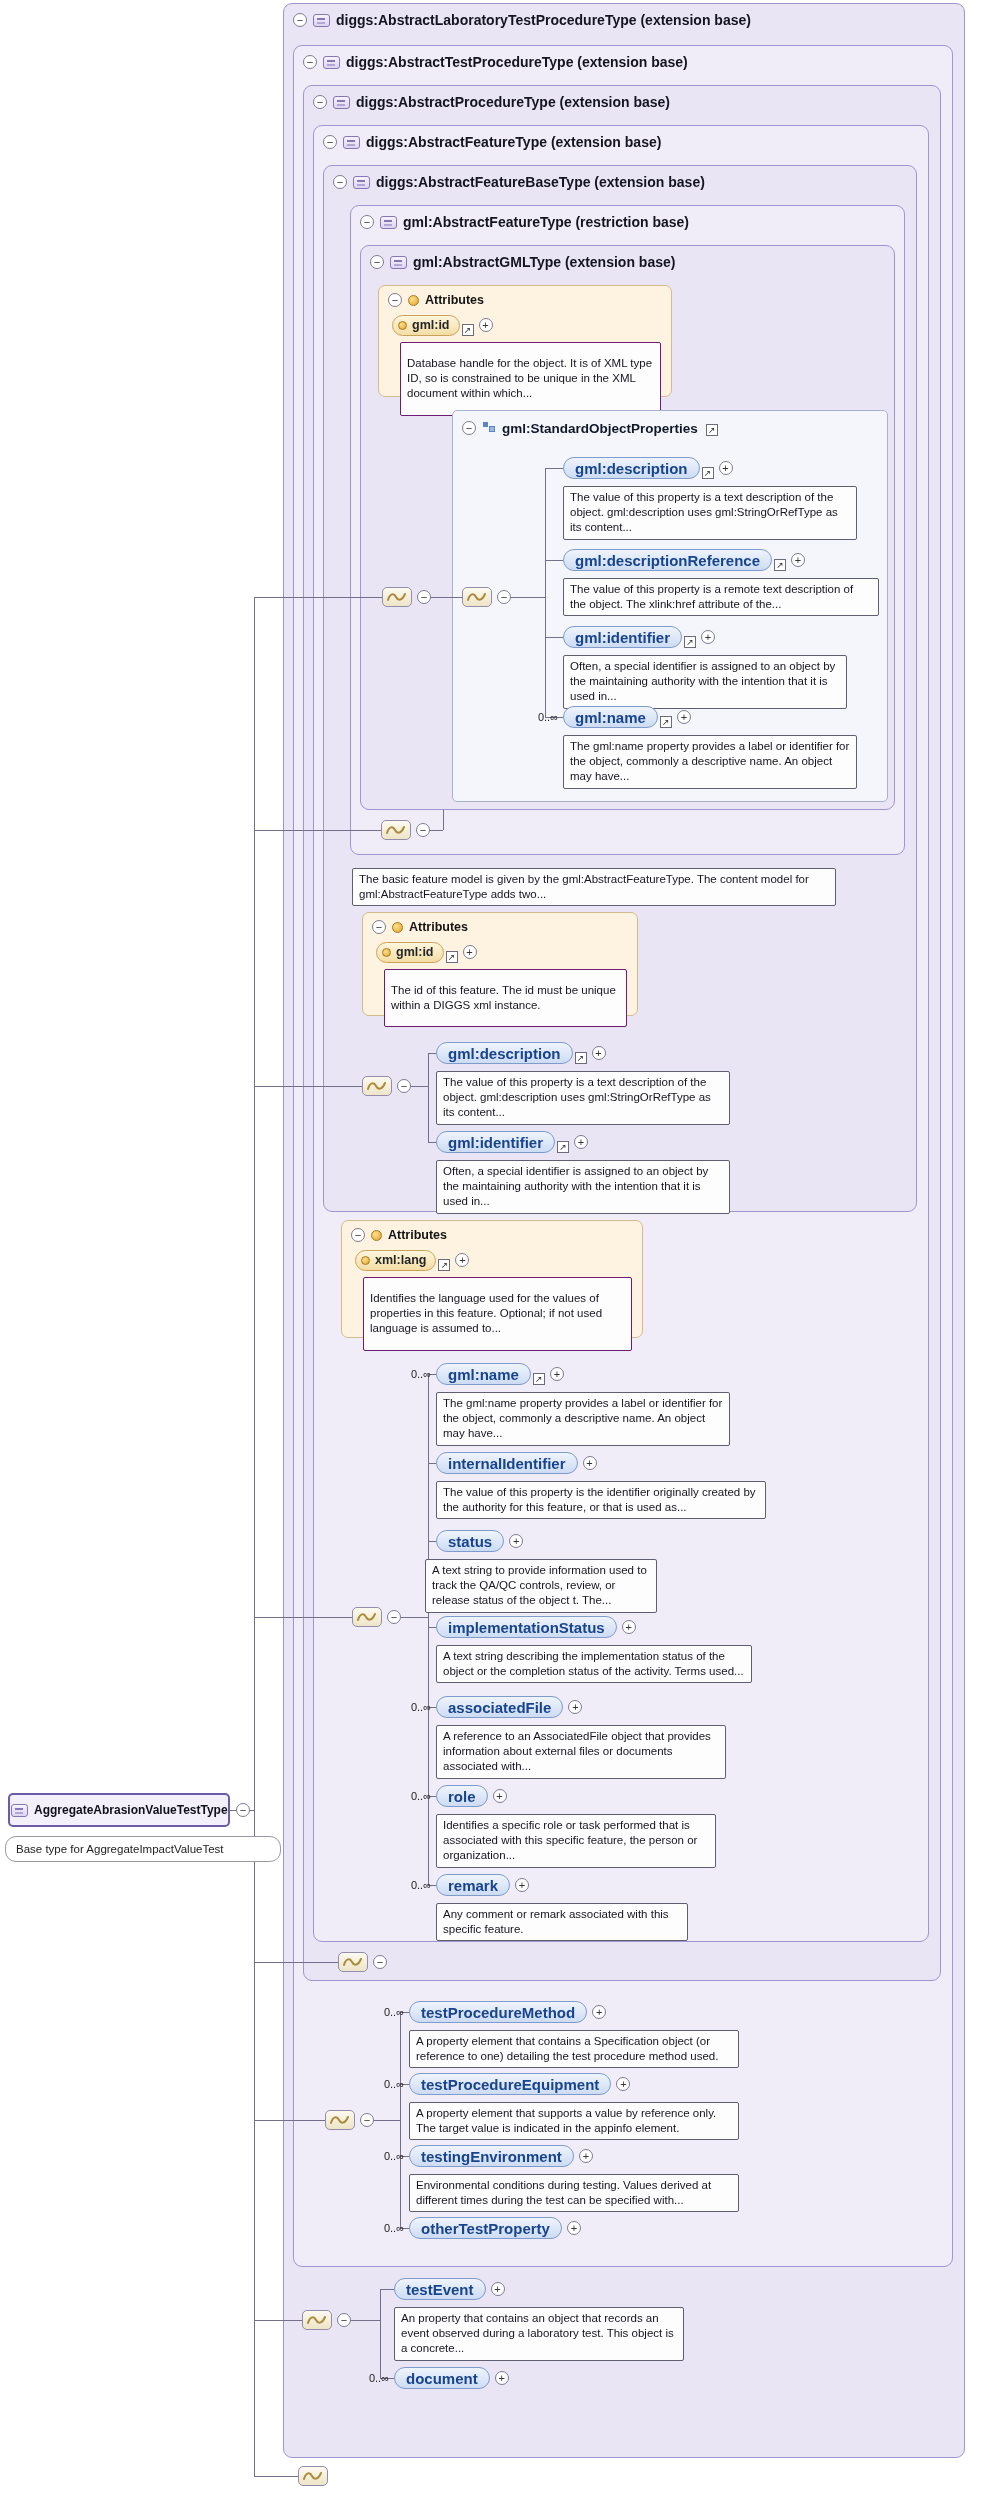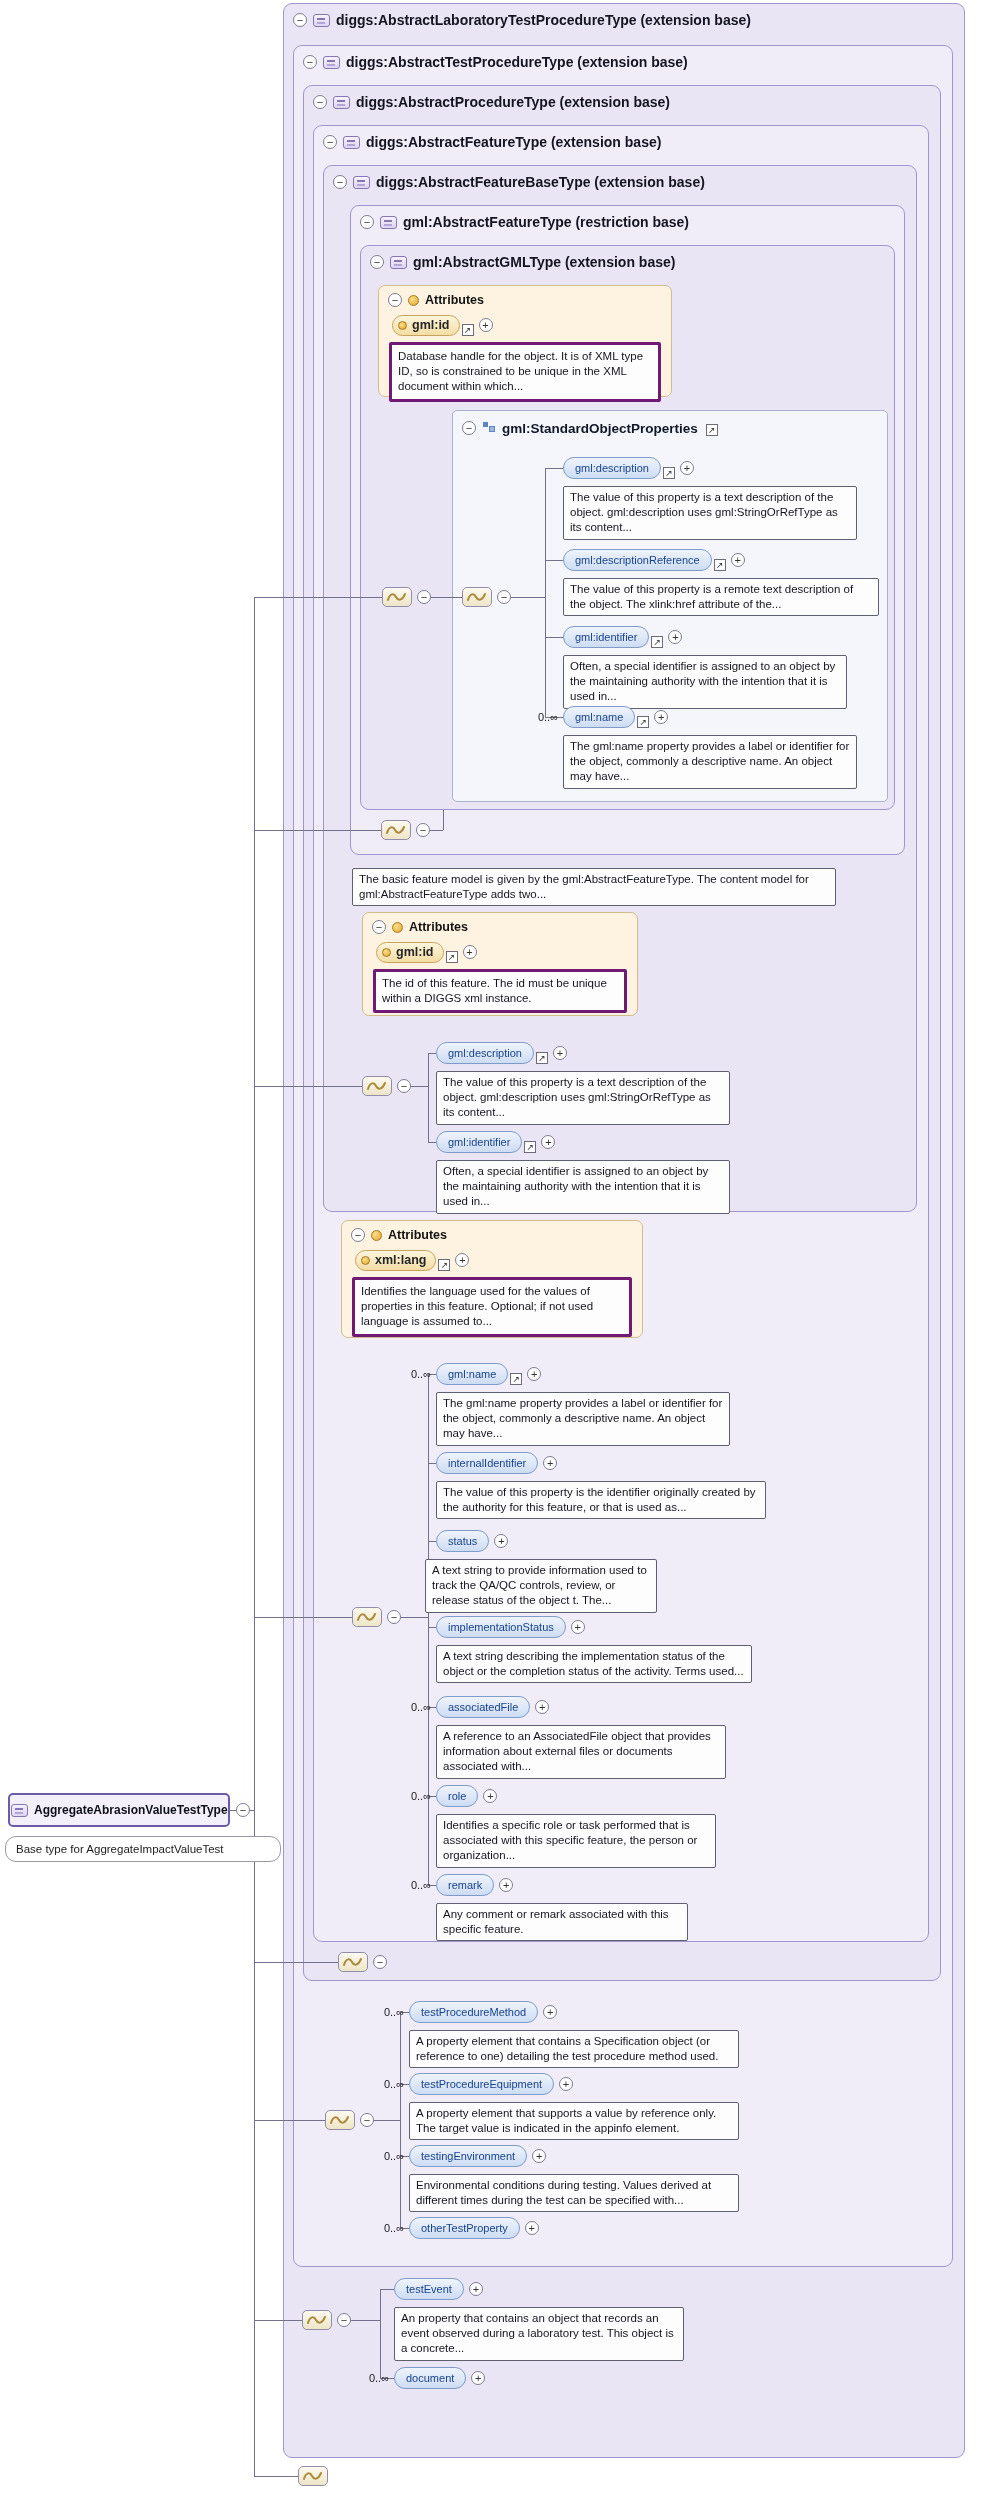--- a/index.html
+++ b/index.html
@@ -27,31 +27,31 @@
   .abox{position:absolute;background:#fdf3e0;border:1px solid #d3bc8c;border-radius:7px}
   .ahead{display:flex;align-items:center;gap:6px;padding:7px 0 0 9px}
   .atitle{font-size:12.5px;font-weight:bold;color:#141414}
   .adot{display:inline-block;width:11px;height:11px;border-radius:50%;flex:0 0 auto;
         background:radial-gradient(circle at 35% 35%,#ffe08a,#e0a32e);border:1px solid #a8781f}
   .arow{display:flex;align-items:center;margin:7px 0 0 13px;height:22px}
   .achip{display:inline-flex;align-items:center;gap:5px;height:21px;padding:0 9px 0 5px;
          border:1px solid #c9a25a;border-radius:11px;background:linear-gradient(#fdf6dd,#f3dda4);
          font-size:12.5px;font-weight:bold;color:#262626;white-space:nowrap}
   .achip .adot{width:9px;height:9px}
-  .adoc{margin:6px 10px 0 10px;background:#fdfdfe;border:3px solid #701a75;border-radius:2px;
-        padding:4px 6px;font-size:11.5px;line-height:1.32;color:#15151f}
+  .adoc{margin:6px 10px 0 21px;background:#fdfdfe;border:1px solid #701a75;border-radius:2px;
+        padding:13px 6px;font-size:11.5px;line-height:1.32;color:#15151f}
 
   .gbox{position:absolute;background:#f5f6fc;border:1px solid #a9b0cf;border-radius:5px}
   .ghead{display:flex;align-items:center;gap:6px;padding:8px 0 0 9px}
   .gtitle{font-size:13.5px;font-weight:bold;color:#101828;white-space:nowrap}
 
   .row{position:absolute;display:flex;align-items:center;height:24px}
   .occ{width:44px;text-align:right;padding-right:5px;font-size:11px;color:#222;flex:0 0 auto;white-space:nowrap}
   .chip{display:inline-flex;align-items:center;height:22px;padding:0 11px;border:1px solid #7d9cc9;
-        border-radius:11px;background:linear-gradient(#eff4fc,#cddcf3);font-size:11px;font-weight:normal;
+        border-radius:11px;background:linear-gradient(#eff4fc,#cddcf3);font-size:15px;font-weight:bold;
         color:#17448e;white-space:nowrap}
   .ref{display:inline-block;width:12px;height:12px;border:1px solid #6b6b7a;background:#fff;
        font-size:9px;line-height:11px;text-align:center;color:#333;margin-left:2px;position:relative;top:5px;
        font-family:"DejaVu Sans",sans-serif;flex:0 0 auto}
   .ghead .ref{top:2px}
 
   .doc{position:absolute;background:#fdfdfe;border:1px solid #5f5f72;border-radius:2px;
        padding:3px 6px;font-size:11.5px;line-height:1.32;color:#15151f}
 
   .seq{position:absolute;width:30px;height:20px;border:1px solid #938dab;border-radius:5px;

